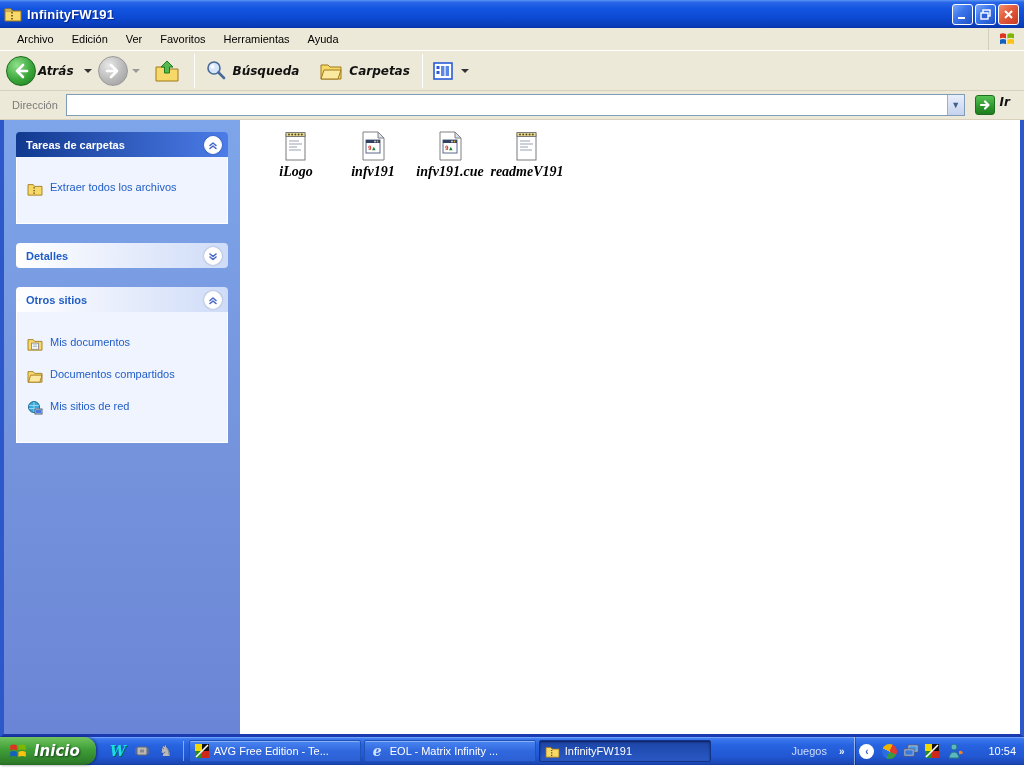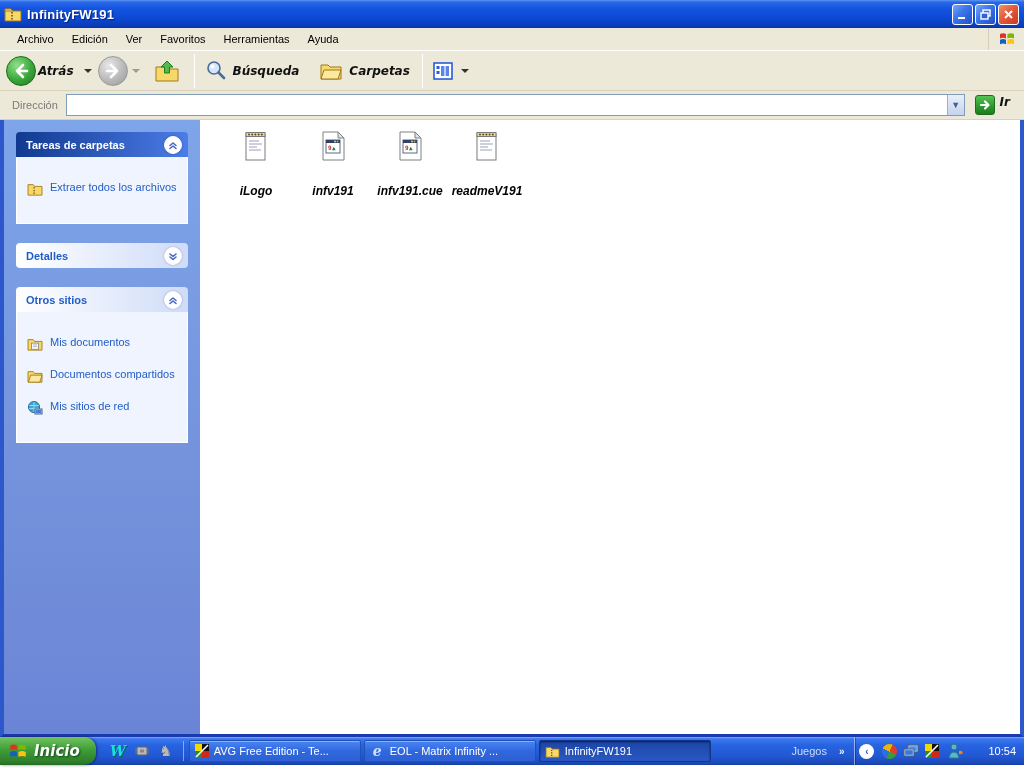--- a/index.html
+++ b/index.html
@@ -47,39 +47,39 @@
   .addr-input { flex:1; border:none; outline:none; font-family:"Liberation Sans",sans-serif; font-size:11px; padding:2px 4px; }
   .addr-drop { width:17px; background:linear-gradient(180deg,#e8eefb,#c6d3ee); border-left:1px solid #9ab0cc;
     display:flex; align-items:center; justify-content:center; color:#44618e; font-size:9px; }
   .go-wrap { display:flex; align-items:flex-start; padding:0 10px; }
   .go-btn { width:20px; height:20px; border-radius:3px; border:1px solid #1d6f1d;
     background:linear-gradient(180deg,#56c254,#2f9a2e 55%,#1f7c1f); display:flex; align-items:center; justify-content:center; margin-right:5px; }
 
   
   .main { height:617px; display:flex; border-left:4px solid #2c58cc; border-right:4px solid #2c58cc;
     border-bottom:3px solid #1c3ab0; background:#fff; }
-  .sidebar { width:196px; background:linear-gradient(180deg,#7ea5e9 0%,#7493dc 55%,#6b85d6 100%);
+  .sidebar { width:236px; background:linear-gradient(180deg,#7ea5e9 0%,#7493dc 55%,#6b85d6 100%);
     padding:12px 12px 0 12px; }
   .panel { margin-bottom:19px; border-radius:4px 4px 0 0; }
   .panel-hd { height:25px; display:flex; align-items:center; justify-content:space-between;
     padding:0 6px 0 10px; border-radius:4px 4px 0 0; font-weight:bold; }
   .panel-hd.dark { background:linear-gradient(90deg,#11398f,#4c7ce8); color:#fff; }
   .panel-hd.lite { background:linear-gradient(90deg,#ffffff,#cfdcf8); color:#215dc6; }
   .chev-btn { width:18px; height:18px; border-radius:50%; background:#fff; border:1px solid #fff;
     box-shadow:0 0 2px rgba(0,0,40,.35); display:flex; align-items:center; justify-content:center; }
   .panel-bd { background:#eff4fe; border:1px solid #fff; border-top:none; padding:8px 6px 10px 10px; }
   .task-row { display:flex; align-items:flex-start; margin:16px 0; }
   .task-row .lbl { color:#215dc6; margin-left:7px; }
   .ic16 { width:16px; height:16px; display:flex; align-items:center; justify-content:center; }
 
   .content { flex:1; background:#fff; padding:8px 0 0 18px; display:flex; align-items:flex-start; }
   .file-item { width:76px; display:flex; flex-direction:column; align-items:center; margin-right:1px; }
   .file-item .icon32 { width:34px; height:36px; display:flex; align-items:center; justify-content:center; }
-  .file-item .fname { margin-top:20px; font-family:Liberation Sans, sans-serif; font-style:italic; font-weight:bold;
-    font-size:12px; color:#000; white-space:nowrap; }
+  .file-item .fname { margin-top:0; font-family:Liberation Serif, serif; font-style:italic; font-weight:bold;
+    font-size:14px; color:#000; white-space:nowrap; }
 
   
   .taskbar { height:28px; display:flex; align-items:stretch;
     background:linear-gradient(180deg,#7db2ff 0%,#3c79ef 6%,#2763e0 30%,#2157d2 70%,#1b47b4 95%,#163c9e 100%); }
   .start-btn { display:flex; align-items:center; padding:0 16px 0 8px; margin-right:10px;
     border-radius:0 12px 12px 0;
     background:linear-gradient(180deg,#71c45f 0%,#4aא? 0%,#3f9e37 45%,#2e7d2a 90%,#256b22 100%);
     background:linear-gradient(180deg,#71c45f 0%,#3f9e37 45%,#2e7d2a 90%,#256b22 100%);
     box-shadow:1px 0 3px rgba(0,0,30,.5); }
   .start-btn .start-label { color:#fff; font-style:italic; font-weight:bold; font-size:15px; margin-left:6px;

